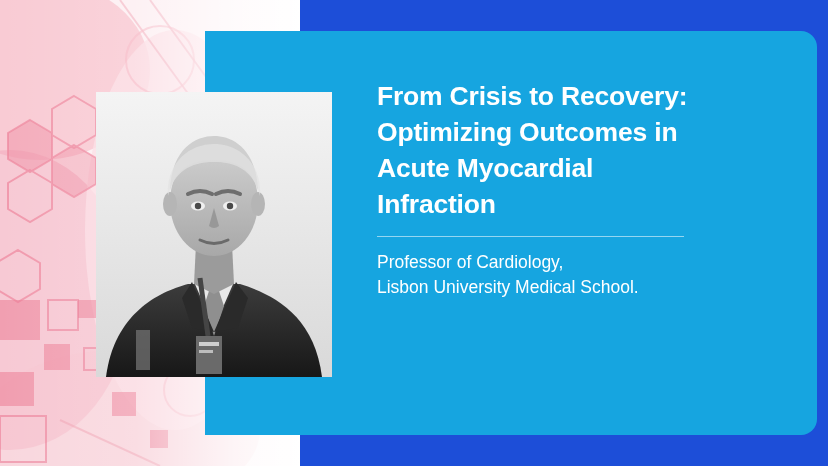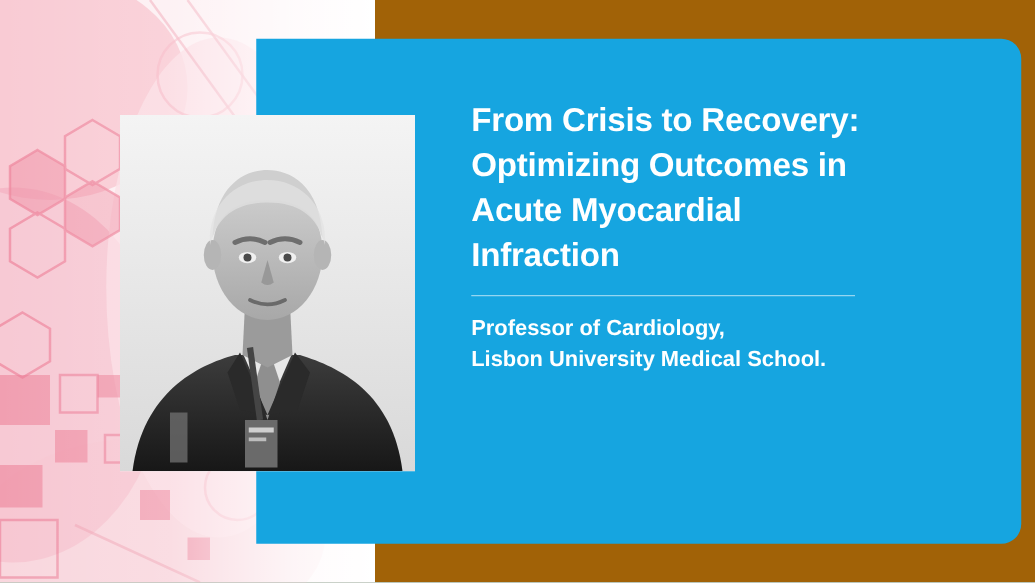--- a/index.html
+++ b/index.html
@@ -11,21 +11,21 @@
     width: 828px;
     height: 466px;
     overflow: hidden;
     font-family: "Liberation Sans", sans-serif;
     position: relative;
   }
 
   #slide {
     position: absolute;
     inset: 0;
-    background: #a16207;
+    background: #1d4ed8;
     overflow: hidden;
   }
 
   
   .pattern-layer {
     position: absolute;
     left: 0;
     top: 0;
     width: 300px;
     height: 466px;
@@ -98,21 +98,20 @@
     height: 1px;
     background: rgba(255,255,255,0.55);
   }
   .speaker-role {
     color: #ffffff;
     font-size: 17.5px;
     line-height: 25px;
     margin: 0;
     padding-top: 13px;
     white-space: pre-line;
-    font-weight: bold;
   }
 </style>
 </head>
 <body>
 
 <div id="slide">
 
   <div class="pattern-layer">
     <svg width="300" height="466" viewBox="0 0 300 466" xmlns="http://www.w3.org/2000/svg">
       <defs>

